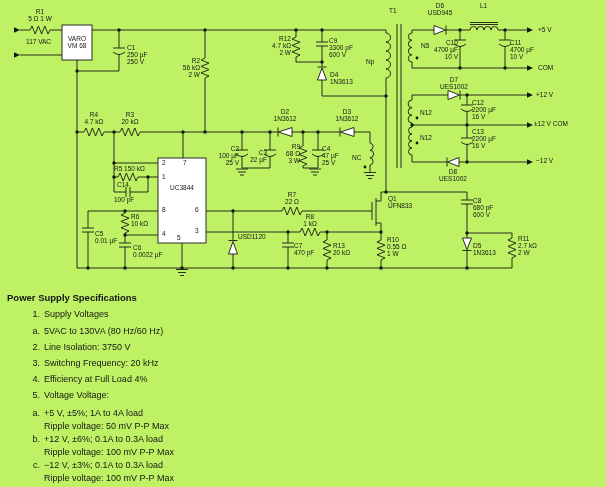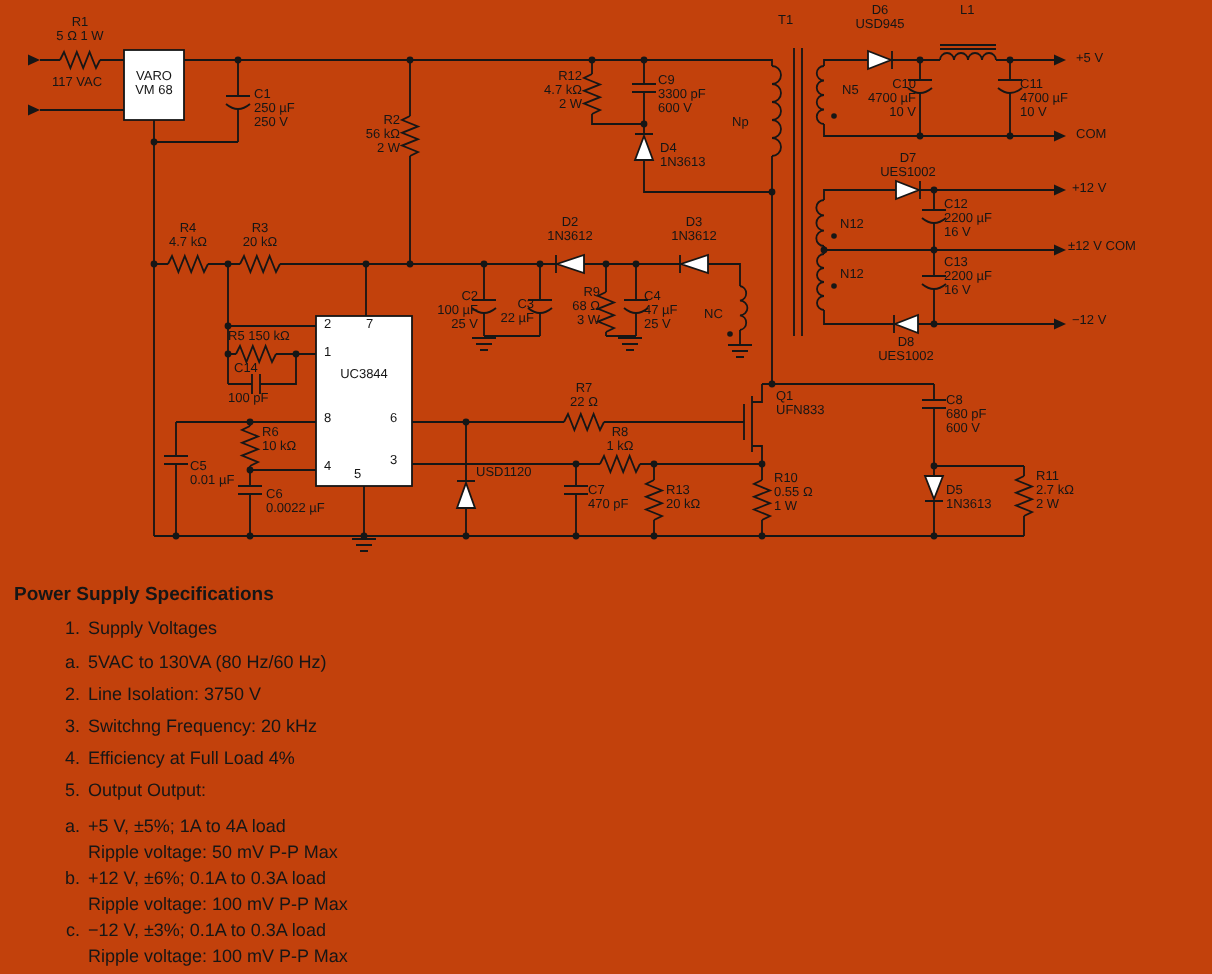--- a/index.html
+++ b/index.html
@@ -1,16 +1,16 @@
 <!DOCTYPE html>
 <html><head>
 <meta charset="utf-8">
 <style>
   html,body{margin:0;padding:0;background:#fff;}
-  .stage{position:relative;width:606px;height:487px;background:#c2410c;overflow:hidden;
+  .stage{position:relative;width:606px;height:487px;background:#bef264;overflow:hidden;
          font-family:"Liberation Sans",sans-serif;color:#161616;}
   svg{position:absolute;left:0;top:0;}
   .lbl{position:absolute;font:6.5px/7px "Liberation Sans",sans-serif;color:#161616;
        white-space:pre-line;}
   .c{text-align:center;}
   .r{text-align:right;}
   .spec-title{position:absolute;left:7px;top:292px;font:bold 9.5px/12px "Liberation Sans",sans-serif;}
   .srow{position:absolute;left:0;width:420px;font:9px/13px "Liberation Sans",sans-serif;}
   .smk{position:absolute;left:24px;width:16px;text-align:right;}
   .stx{position:absolute;left:44px;width:360px;white-space:pre-line;}
@@ -321,21 +321,21 @@
   <div class="srow" style="top:357px">
     <span class="smk">3.</span>
     <span class="stx">Switchng Frequency: 20 kHz</span>
   </div>
   <div class="srow" style="top:373px">
     <span class="smk">4.</span>
     <span class="stx">Efficiency at Full Load 4%</span>
   </div>
   <div class="srow" style="top:389px">
     <span class="smk">5.</span>
-    <span class="stx">Output Output:</span>
+    <span class="stx">Voltage Voltage:</span>
   </div>
   <div class="srow" style="top:407px">
     <span class="smk">a.</span>
     <span class="stx">+5 V, ±5%; 1A to 4A load
 Ripple voltage: 50 mV P-P Max</span>
   </div>
   <div class="srow" style="top:433px">
     <span class="smk">b.</span>
     <span class="stx">+12 V, ±6%; 0.1A to 0.3A load
 Ripple voltage: 100 mV P-P Max</span>

